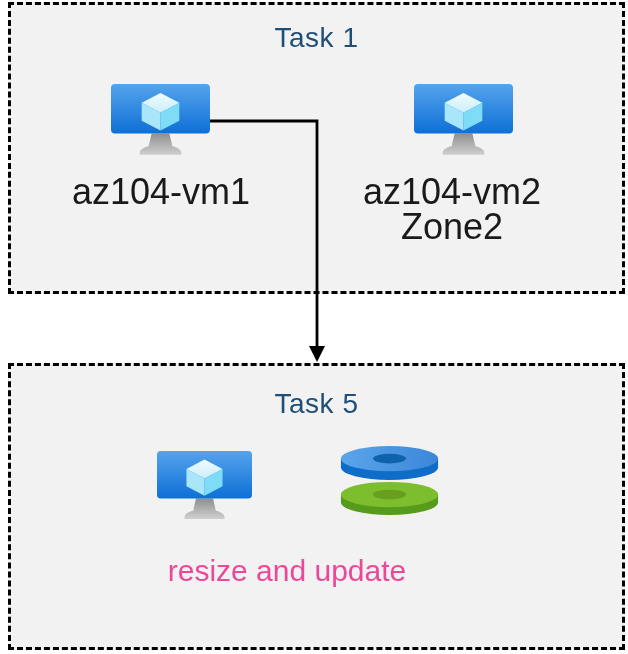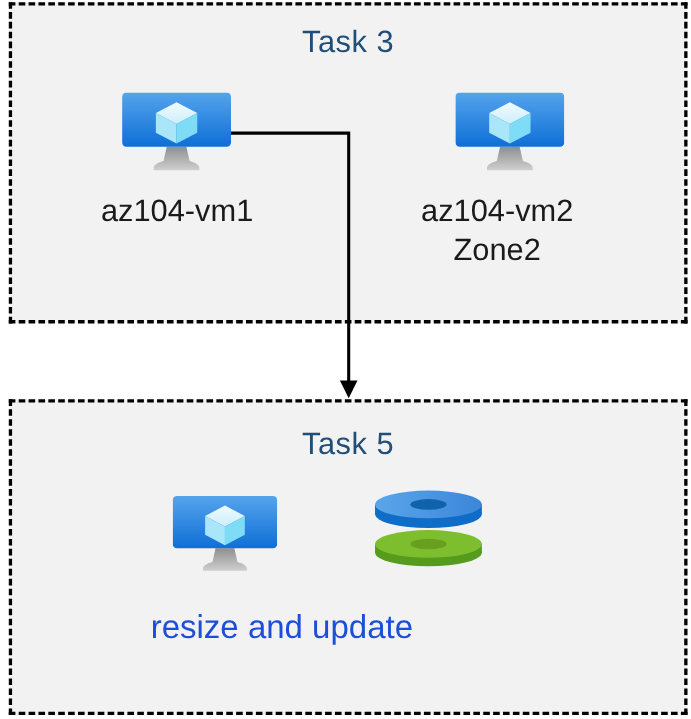--- a/index.html
+++ b/index.html
@@ -29,37 +29,38 @@
     font-weight: 400;
     letter-spacing: 0.5px;
   }
   #task1-title { top: 22px; }
   #task2-title { top: 388px; }
   .vm-label {
     position: absolute;
     width: 210px;
     text-align: center;
     color: #1a1a1a;
-    font-size: 28px;
+    font-size: 36px;
     line-height: 35px;
   }
   #vm1-label { left: 56px;  top: 174px; }
   #vm2-label { left: 347px; top: 174px; }
   .icon { position: absolute; }
   #vm1-icon      { left: 111px; top: 84px;  width: 99px; }
   #vm2-icon      { left: 414px; top: 84px;  width: 99px; }
   #task2-vm-icon { left: 157px; top: 451px; width: 95px; }
   #disks-icon    { left: 339px; top: 445px; width: 101px; }
   #arrow-svg     { left: 205px; top: 110px; width: 130px; height: 256px; }
   .caption {
     position: absolute;
     left: 137px;
     top: 554px;
     width: 300px;
-    color: #1d4ed8;
+    text-align: center;
+    color: #ec4899;
     font-size: 30px;
   }
   #svg-defs { position: absolute; width: 0; height: 0; }
 </style>
 </head>
 <body>
 
 <div id="canvas">
 
   <svg id="svg-defs" aria-hidden="true">
@@ -77,21 +78,21 @@
         <stop offset="1" stop-color="#3c86d9"></stop>
       </linearGradient>
       <linearGradient id="gCubeTop" x1="0" y1="0" x2="0" y2="1">
         <stop offset="0" stop-color="#f0fbff"></stop>
         <stop offset="1" stop-color="#cdeefb"></stop>
       </linearGradient>
     </defs>
   </svg>
 
   <div class="task-box" id="task1-box"></div>
-  <div class="task-title" id="task1-title">Task 3</div>
+  <div class="task-title" id="task1-title">Task 1</div>
 
   <svg class="icon" id="vm1-icon" viewBox="0 0 100 74">
     <g>
       <path d="M41,50 L59,50 L62,63 C68,64.5 71,67 71,69.5 L71,71.5 L29,71.5 L29,69.5 C29,67 32,64.5 38,63 Z" fill="url(#gStand)"></path>
     </g>
     <rect x="0" y="0" width="100" height="50" rx="4" fill="url(#gScreen)"></rect>
     <g>
       <polygon points="50,9 69,19 50,29 31,19" fill="url(#gCubeTop)"></polygon>
       <polygon points="31,19 50,29 50,47 31,37" fill="#a9e6fa"></polygon>
       <polygon points="50,29 69,19 69,37 50,47" fill="#7fdcf6"></polygon>

